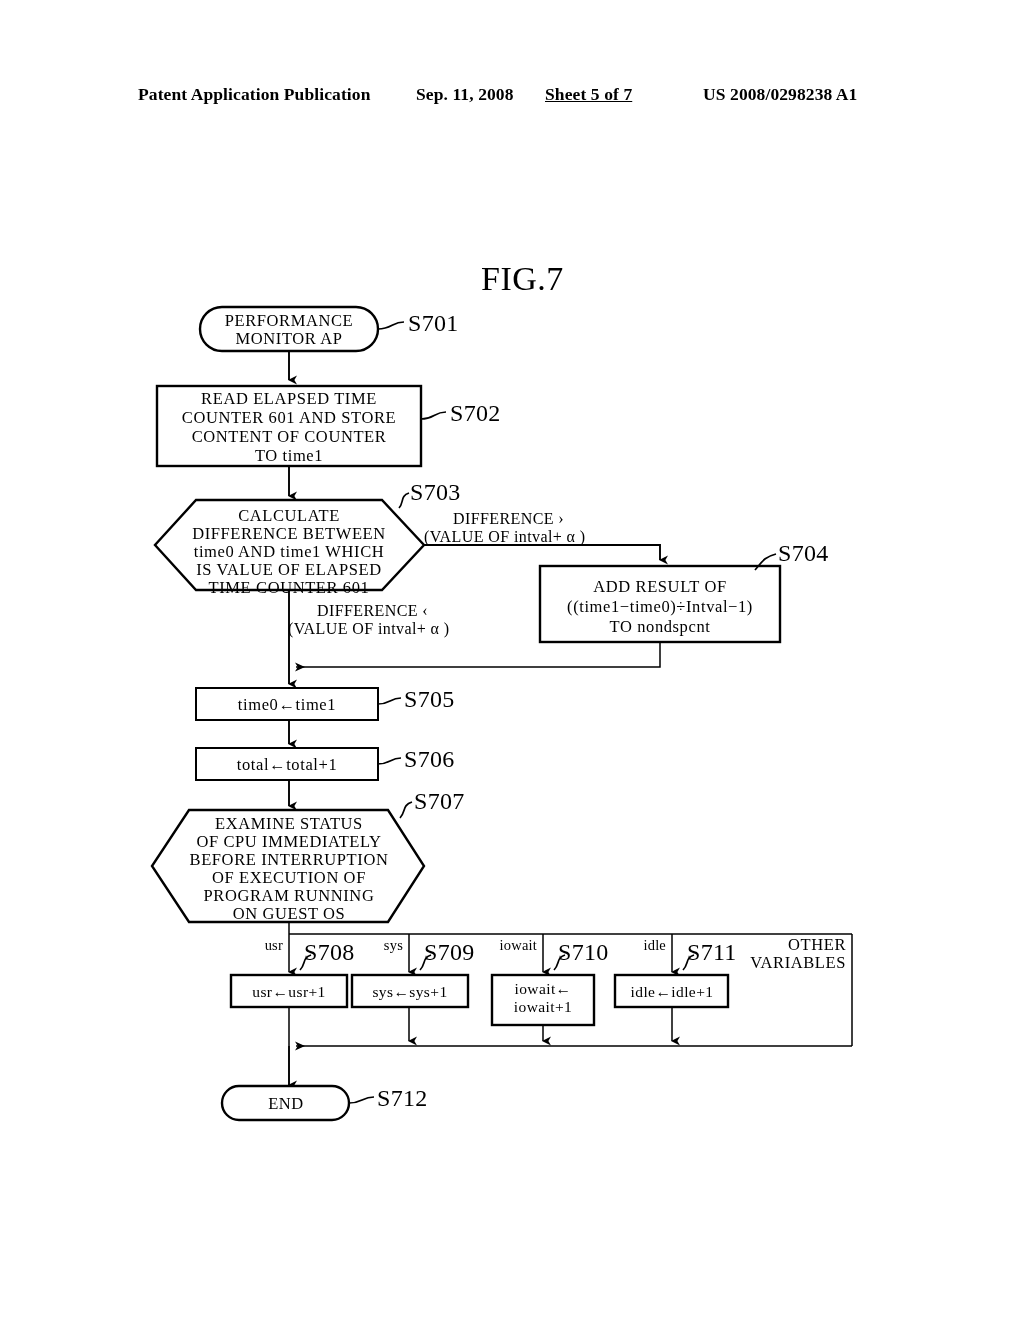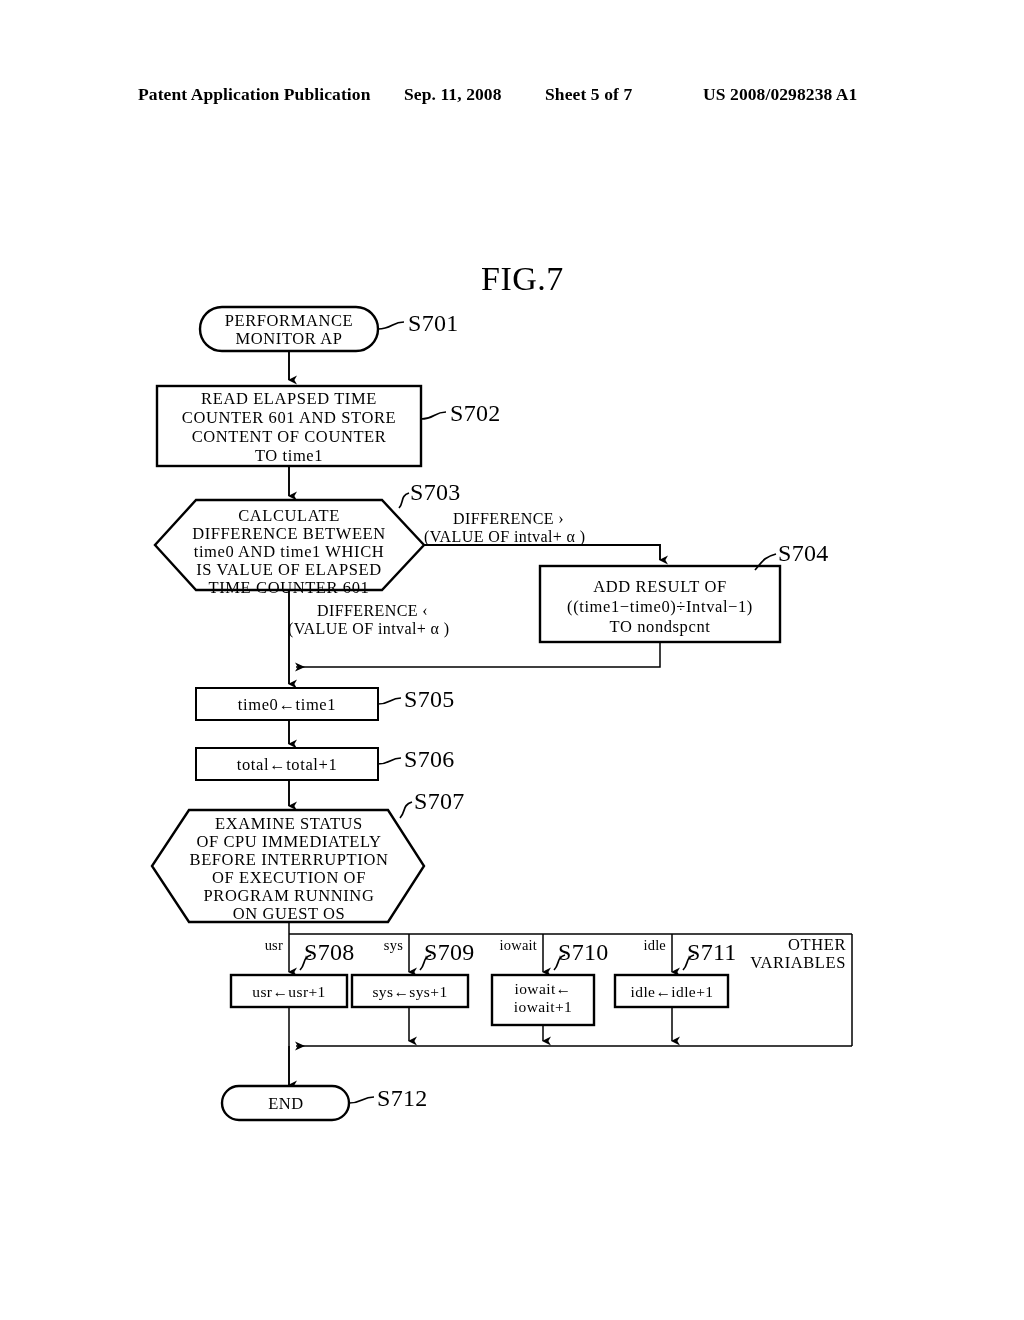--- a/index.html
+++ b/index.html
@@ -33,22 +33,22 @@
     font-size: 17.5px;
     letter-spacing: 0.1px;
   }
   .pub-header .hl {
     position: absolute;
     top: 0;
     white-space: nowrap;
     text-align: right;
   }
   .h-left   { left: 138px; }
-  .h-mid    { left: 404px; }
-  .h-sheet  { left: 545px; }
+  .h-mid    { left: 416px; }
+  .h-sheet  { left: 545px; text-decoration: underline; }
   .h-right  { left: 703px; }
 
   svg#figure {
     position: absolute;
     left: 0;
     top: 0;
     width: 1024px;
     height: 1320px;
   }
   svg#figure text {

